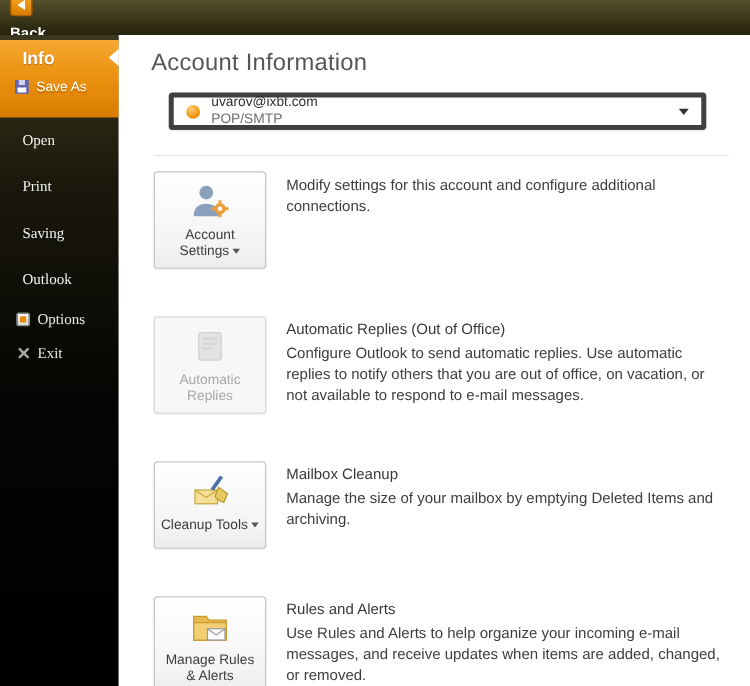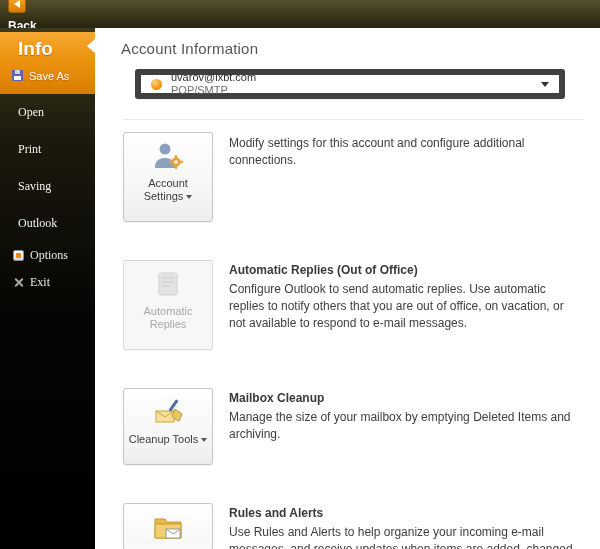--- a/index.html
+++ b/index.html
@@ -25,21 +25,21 @@
 
   
   .sidebar {
     position:absolute; top:28px; left:0; width:95px; bottom:0;
     background:linear-gradient(180deg,#3d381d 0%,#1b190c 22%,#050503 55%,#000 100%);
   }
   .active-block {
     position:absolute; top:4px; left:0; width:95px; height:62px;
     background:linear-gradient(180deg,#f6a832 0%,#ec9310 45%,#d97c00 100%);
   }
-  .info-item { padding:6px 0 3px 18px; color:#fff; font-size:19px; font-weight:bold;
+  .info-item { padding:6px 0 3px 18px; color:#fff; font-size:14px; font-weight:bold;
     text-shadow:0 1px 1px rgba(130,60,0,.55); cursor:pointer; }
   .saveas-item { display:flex; gap:6px; padding:7px 0 0 12px;
     color:#fff; font-size:11px; cursor:pointer; text-shadow:0 1px 1px rgba(130,60,0,.4); }
   .icon-floppy { width:11px; height:11px; background:#5f64ad; position:relative; display:inline-block; flex:0 0 auto; }
   .icon-floppy:before { content:""; position:absolute; top:0; left:3px; width:5px; height:4px; background:#cfd3ee; }
   .icon-floppy:after { content:""; position:absolute; bottom:1px; left:2px; width:7px; height:4px; background:#fff; }
   .notch { position:absolute; right:0; top:11px; width:0; height:0;
     border-top:7px solid transparent; border-bottom:7px solid transparent; border-right:8px solid #fff; }
   .nav { position:absolute; top:66px; left:0; right:0;font-family:Liberation Serif, serif; }
   .nav-item { height:37px; line-height:37px; padding-left:18px; color:#f2f2f2; font-size:12px; cursor:pointer; }
@@ -50,53 +50,53 @@
   .icon-exit { position:relative; width:11px; height:11px; flex:0 0 auto; }
   .icon-exit:before, .icon-exit:after { content:""; position:absolute; left:5px; top:0; width:2px; height:11px; background:#a9a9a9; border-radius:1px; }
   .icon-exit:before { transform:rotate(45deg); }
   .icon-exit:after { transform:rotate(-45deg); }
 
   
   .main {
     position:absolute; left:95px; top:28px; right:0; bottom:0;
     background:#fff; border-top-left-radius:6px; padding:10px 0 0 26px;
   }
-  .page-title { font-size:15px; color:#565656; font-weight:400; margin:2px 0 12px 0; letter-spacing:.2px; }
+  .page-title { font-size:19px; color:#565656; font-weight:400; margin:2px 0 12px 0; letter-spacing:.2px; }
   .account-box {
-    margin-left:14px; width:430px; height:30px; border:6px solid #404040; border-radius:3px;
+    margin-left:14px; width:430px; height:30px; border:4px solid #404040; border-radius:3px;
     display:flex; align-items:center; gap:9px; padding:0 10px; background:#fff; cursor:pointer;
     box-shadow:0 1px 2px rgba(0,0,0,.06);
   }
   .account-dot { width:11px; height:11px; border-radius:50%;
     background:radial-gradient(circle at 35% 30%, #ffd079, #ef8e00 70%); flex:0 0 auto; }
   .account-lines { display:flex; flex-direction:column; line-height:13px; }
   .account-email { font-size:11px; color:#303030; }
   .account-protocol { font-size:11px; color:#6f6f6f; }
   .dd-arrow { margin-left:auto; width:0; height:0; border-left:4px solid transparent;
     border-right:4px solid transparent; border-top:5px solid #333; }
   .divider { margin:20px 14px 0 2px; height:1px; background:#e9e9e9; width:460px; }
 
   .sections { margin-top:12px; }
   .section { display:flex; align-items:flex-start; padding-left:2px; margin-bottom:38px; }
   .cmd-btn {
     width:90px; min-height:70px; border:1px solid #c5c5c5; border-radius:3px;
     background:linear-gradient(180deg,#ffffff 0%,#f4f4f4 75%,#ececec 100%);
-    display:flex; flex-direction:column; align-items:center; padding:7px 4px 18px; gap:5px;
+    display:flex; flex-direction:column; align-items:center; padding:7px 4px 6px; gap:5px;
     font-size:11px; color:#3d3d3d; text-align:center; cursor:pointer; flex:0 0 auto;
     box-shadow:0 1px 1px rgba(0,0,0,.05);
   }
   .cmd-btn.disabled { background:#f7f7f7; border-color:#dadada; color:#a8a8a8; cursor:default; }
   .cmd-btn.disabled svg { filter:grayscale(1); opacity:.55; }
   .btn-icon { width:32px; height:32px; }
   .btn-label { line-height:13px; }
   .menu-caret { display:inline-block; margin-left:3px; width:0; height:0;
     border-left:3px solid transparent; border-right:3px solid transparent;
     border-top:4px solid #555; vertical-align:middle; }
   .sec-text { margin-left:16px; padding-top:3px; width:350px; }
-  .sec-heading { font-size:12px; font-weight:bold; color:#393939; margin-bottom:4px; }
+  .sec-heading { font-size:12px; font-weight:normal; color:#393939; margin-bottom:4px; }
   .sec-desc { font-size:12px; color:#3e3e3e; line-height:1.4; }
 </style>
 </head>
 <body>
 
 <div class="screen">
 
   <div class="topbar">
     <div class="back-btn">
       <span class="back-icon">

